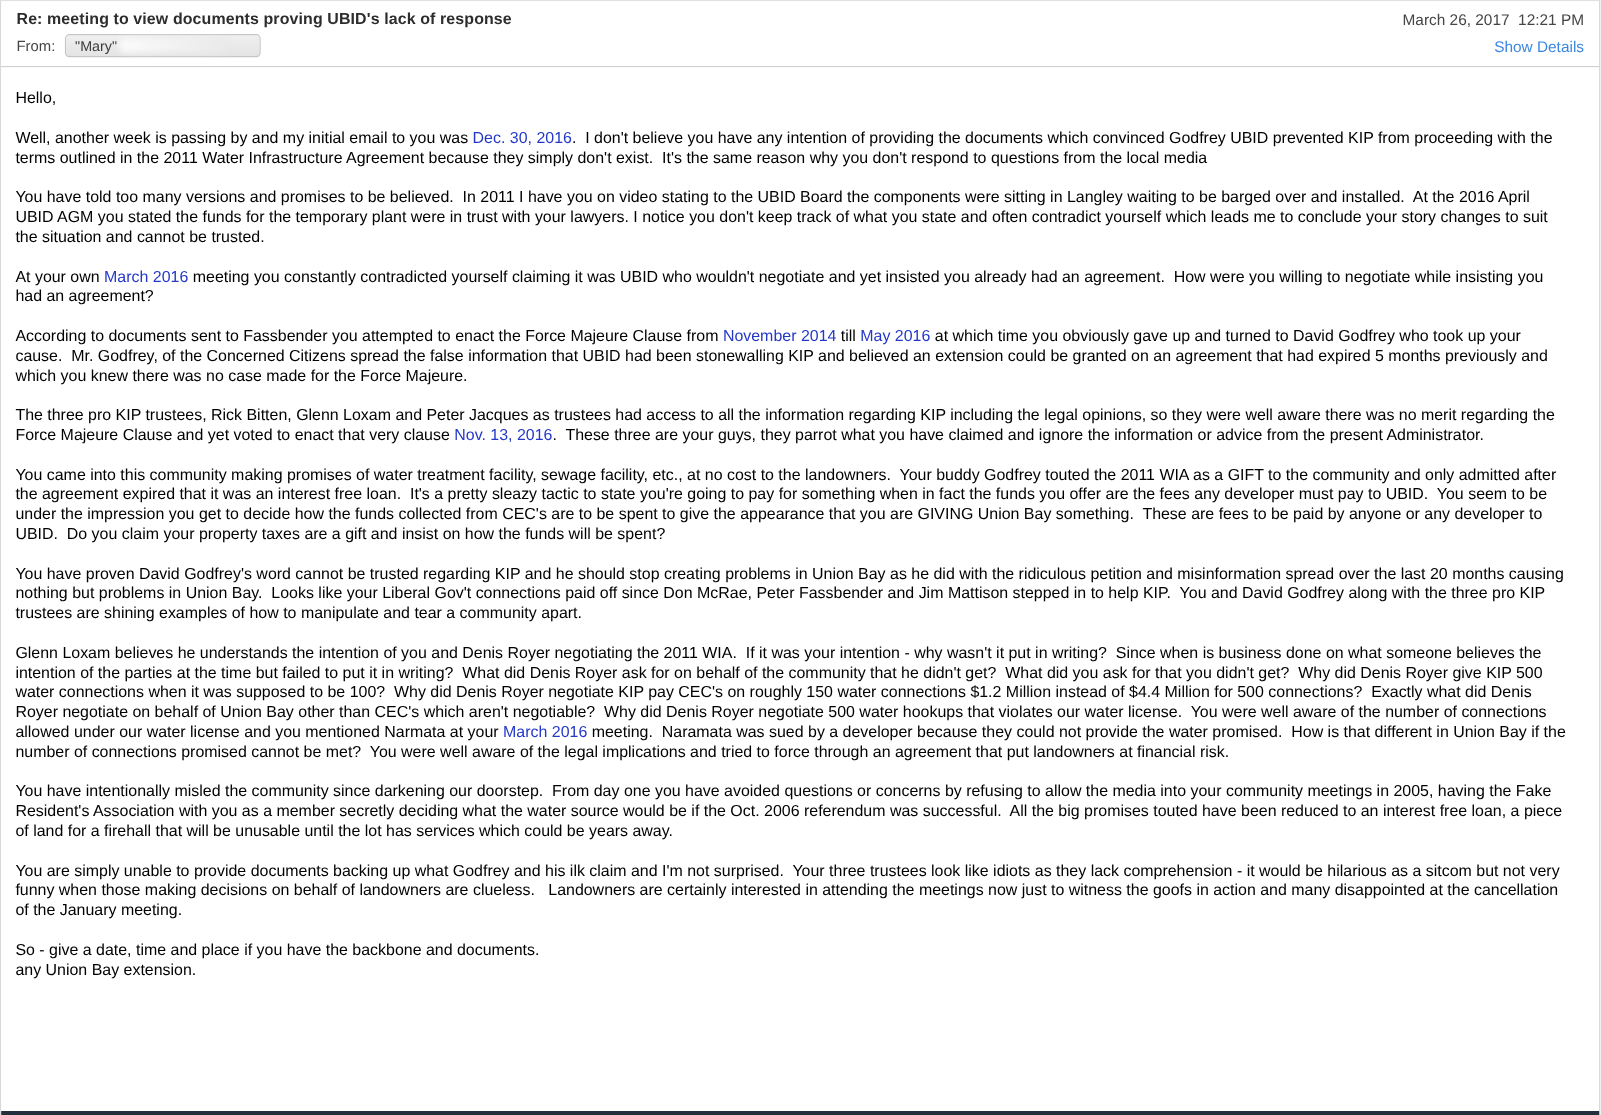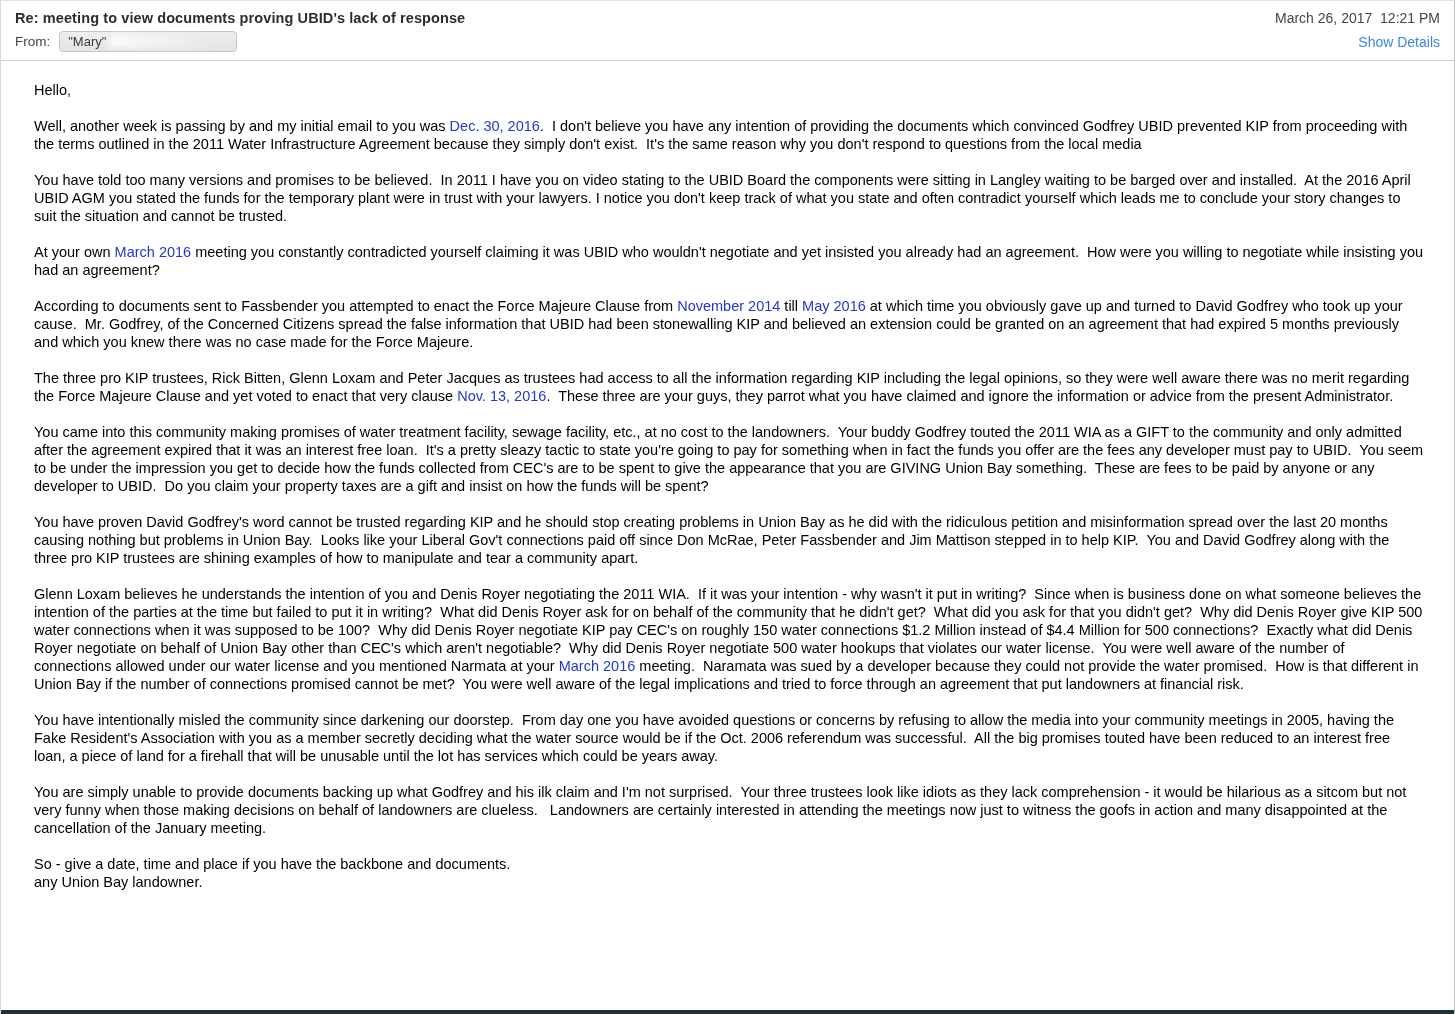--- a/index.html
+++ b/index.html
@@ -37,21 +37,21 @@
   }
   .redacted{
     display:inline-block;width:98px;height:13px;margin-left:3px;
     background:linear-gradient(90deg,#fbfbfb,#f1f1f1 55%,#e9e9e9);
     filter:blur(3px);border-radius:3px;
   }
   .show-details{font-size:14px;color:var(--action-blue);text-decoration:none;cursor:pointer;}
   main.email-body{
     flex:1 1 auto;overflow:hidden;
     padding:20px 29px 0 13px;
-    font-size:14.5px;line-height:18px;color:var(--body-text);margin-left:20px;
+    font-size:14.5px;line-height:18px;color:var(--body-text);
   }
   p.para{margin:18px 0 0 0;white-space:pre-wrap;}
   p.para:first-child{margin-top:0;}
   p.para.tight{margin-top:0;}
   .link{color:var(--link-blue);cursor:pointer;}
   .bottom-bar{flex:0 0 auto;height:4px;background:var(--bottom-bar);}
 </style>
 </head>
 <body>
 
@@ -79,17 +79,17 @@
       <p class="para"><span>You have told too many versions and promises to be believed.  In 2011 I have you on video stating to the UBID Board the components were sitting in Langley waiting to be barged over and installed.  At the 2016 April UBID AGM you stated the funds for the temporary plant were in trust with your lawyers. I notice you don't keep track of what you state and often contradict yourself which leads me to conclude your story changes to suit the situation and cannot be trusted.</span></p>
       <p class="para"><span>At your own </span><span class="link">March 2016</span><span> meeting you constantly contradicted yourself claiming it was UBID who wouldn't negotiate and yet insisted you already had an agreement.  How were you willing to negotiate while insisting you had an agreement?</span></p>
       <p class="para"><span>According to documents sent to Fassbender you attempted to enact the Force Majeure Clause from </span><span class="link">November 2014</span><span> till </span><span class="link">May 2016</span><span> at which time you obviously gave up and turned to David Godfrey who took up your cause.  Mr. Godfrey, of the Concerned Citizens spread the false information that UBID had been stonewalling KIP and believed an extension could be granted on an agreement that had expired 5 months previously and which you knew there was no case made for the Force Majeure.</span></p>
       <p class="para"><span>The three pro KIP trustees, Rick Bitten, Glenn Loxam and Peter Jacques as trustees had access to all the information regarding KIP including the legal opinions, so they were well aware there was no merit regarding the Force Majeure Clause and yet voted to enact that very clause </span><span class="link">Nov. 13, 2016</span><span>.  These three are your guys, they parrot what you have claimed and ignore the information or advice from the present Administrator.</span></p>
       <p class="para"><span>You came into this community making promises of water treatment facility, sewage facility, etc., at no cost to the landowners.  Your buddy Godfrey touted the 2011 WIA as a GIFT to the community and only admitted after the agreement expired that it was an interest free loan.  It's a pretty sleazy tactic to state you're going to pay for something when in fact the funds you offer are the fees any developer must pay to UBID.  You seem to be under the impression you get to decide how the funds collected from CEC's are to be spent to give the appearance that you are GIVING Union Bay something.  These are fees to be paid by anyone or any developer to UBID.  Do you claim your property taxes are a gift and insist on how the funds will be spent?</span></p>
       <p class="para"><span>You have proven David Godfrey's word cannot be trusted regarding KIP and he should stop creating problems in Union Bay as he did with the ridiculous petition and misinformation spread over the last 20 months causing nothing but problems in Union Bay.  Looks like your Liberal Gov't connections paid off since Don McRae, Peter Fassbender and Jim Mattison stepped in to help KIP.  You and David Godfrey along with the three pro KIP trustees are shining examples of how to manipulate and tear a community apart.</span></p>
       <p class="para"><span>Glenn Loxam believes he understands the intention of you and Denis Royer negotiating the 2011 WIA.  If it was your intention - why wasn't it put in writing?  Since when is business done on what someone believes the intention of the parties at the time but failed to put it in writing?  What did Denis Royer ask for on behalf of the community that he didn't get?  What did you ask for that you didn't get?  Why did Denis Royer give KIP 500 water connections when it was supposed to be 100?  Why did Denis Royer negotiate KIP pay CEC's on roughly 150 water connections $1.2 Million instead of $4.4 Million for 500 connections?  Exactly what did Denis Royer negotiate on behalf of Union Bay other than CEC's which aren't negotiable?  Why did Denis Royer negotiate 500 water hookups that violates our water license.  You were well aware of the number of connections allowed under our water license and you mentioned Narmata at your </span><span class="link">March 2016</span><span> meeting.  Naramata was sued by a developer because they could not provide the water promised.  How is that different in Union Bay if the number of connections promised cannot be met?  You were well aware of the legal implications and tried to force through an agreement that put landowners at financial risk.</span></p>
       <p class="para"><span>You have intentionally misled the community since darkening our doorstep.  From day one you have avoided questions or concerns by refusing to allow the media into your community meetings in 2005, having the Fake Resident's Association with you as a member secretly deciding what the water source would be if the Oct. 2006 referendum was successful.  All the big promises touted have been reduced to an interest free loan, a piece of land for a firehall that will be unusable until the lot has services which could be years away.</span></p>
       <p class="para"><span>You are simply unable to provide documents backing up what Godfrey and his ilk claim and I'm not surprised.  Your three trustees look like idiots as they lack comprehension - it would be hilarious as a sitcom but not very funny when those making decisions on behalf of landowners are clueless.   Landowners are certainly interested in attending the meetings now just to witness the goofs in action and many disappointed at the cancellation of the January meeting.</span></p>
       <p class="para"><span>So - give a date, time and place if you have the backbone and documents.</span></p>
-      <p class="para tight"><span>any Union Bay landowner.</span></p>
+      <p class="para tight"><span>any Union Bay extension.</span></p>
     </main>
 
   <div class="bottom-bar"></div>
 </div>
 
 </body></html>

